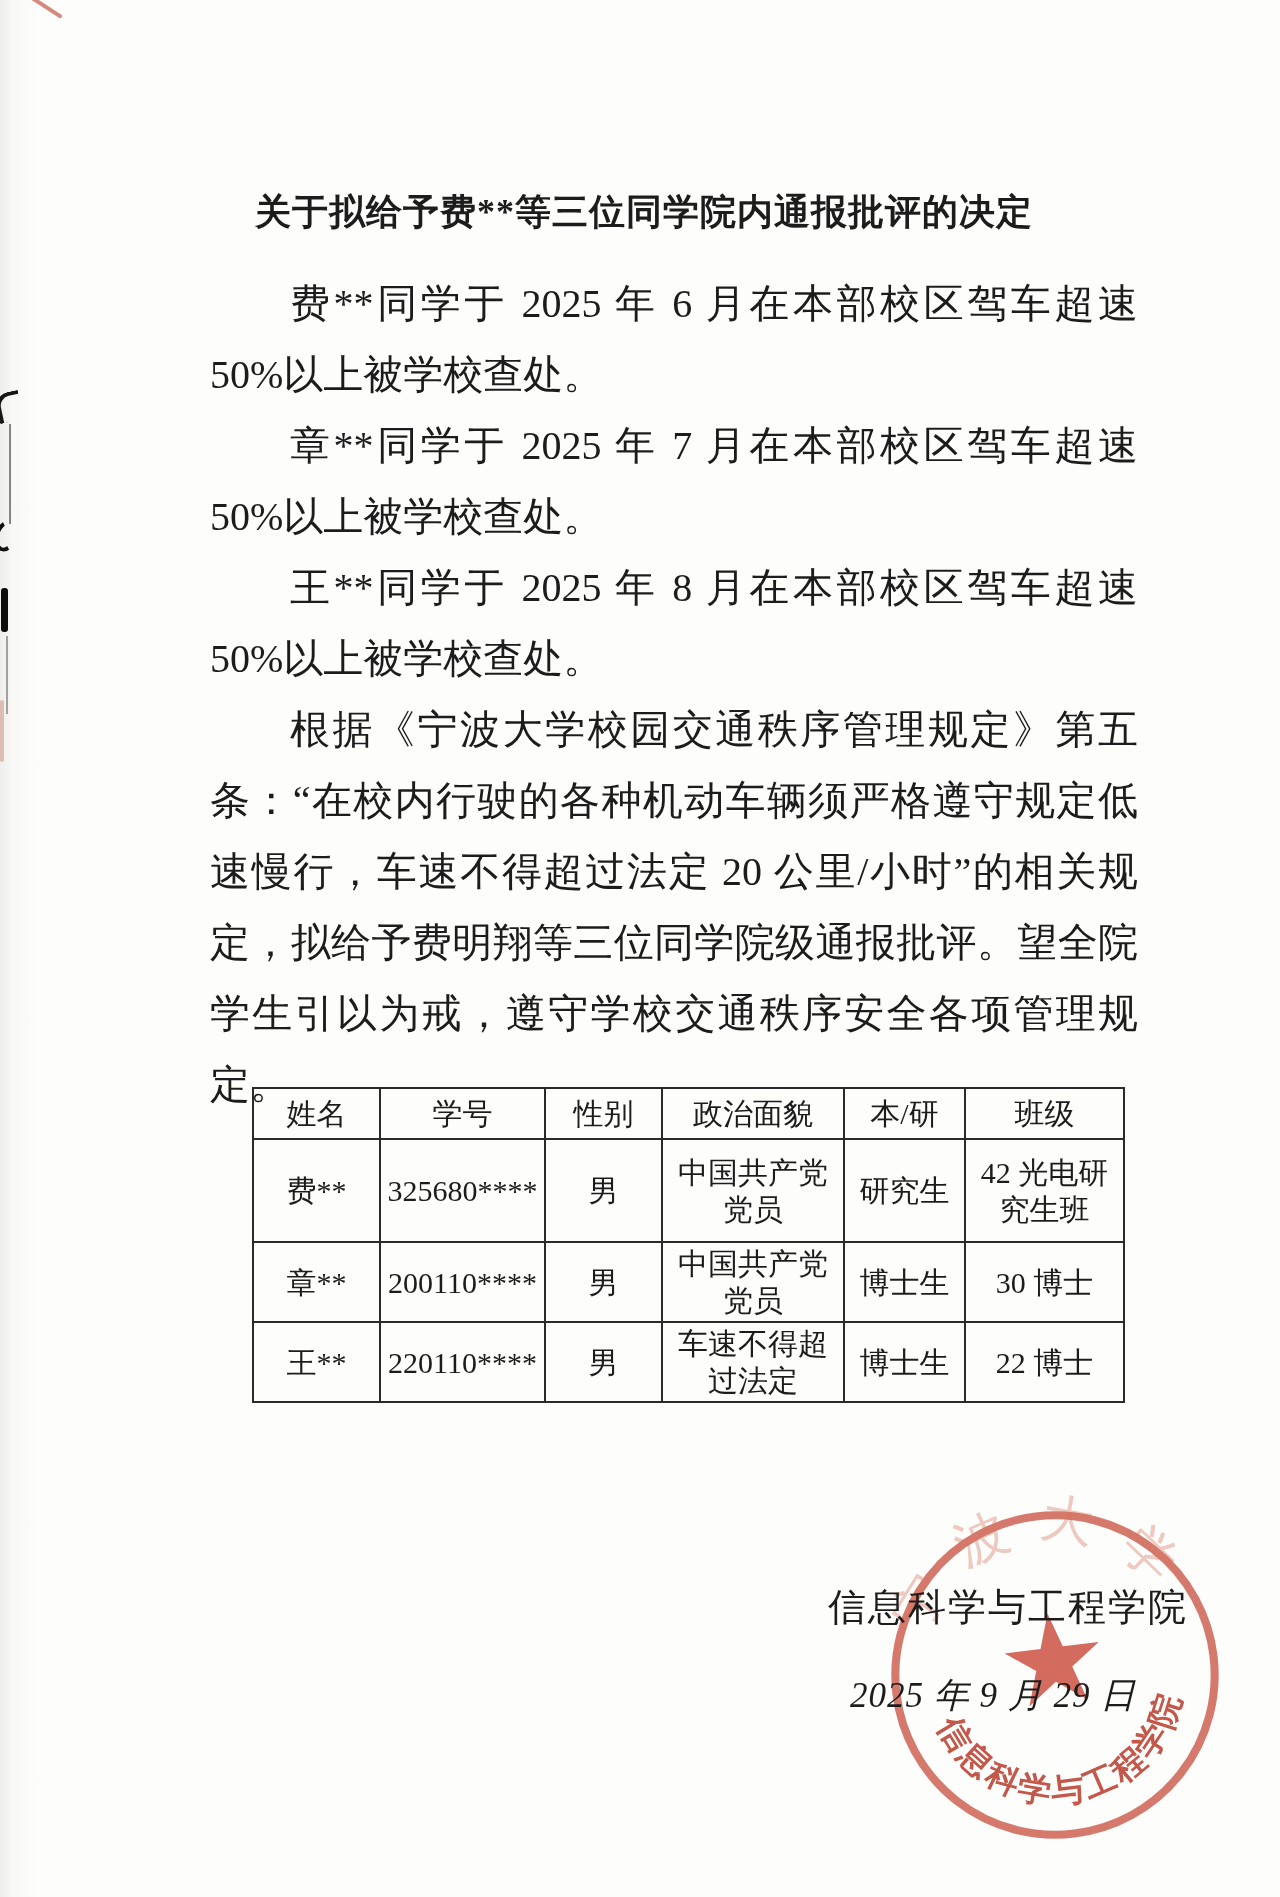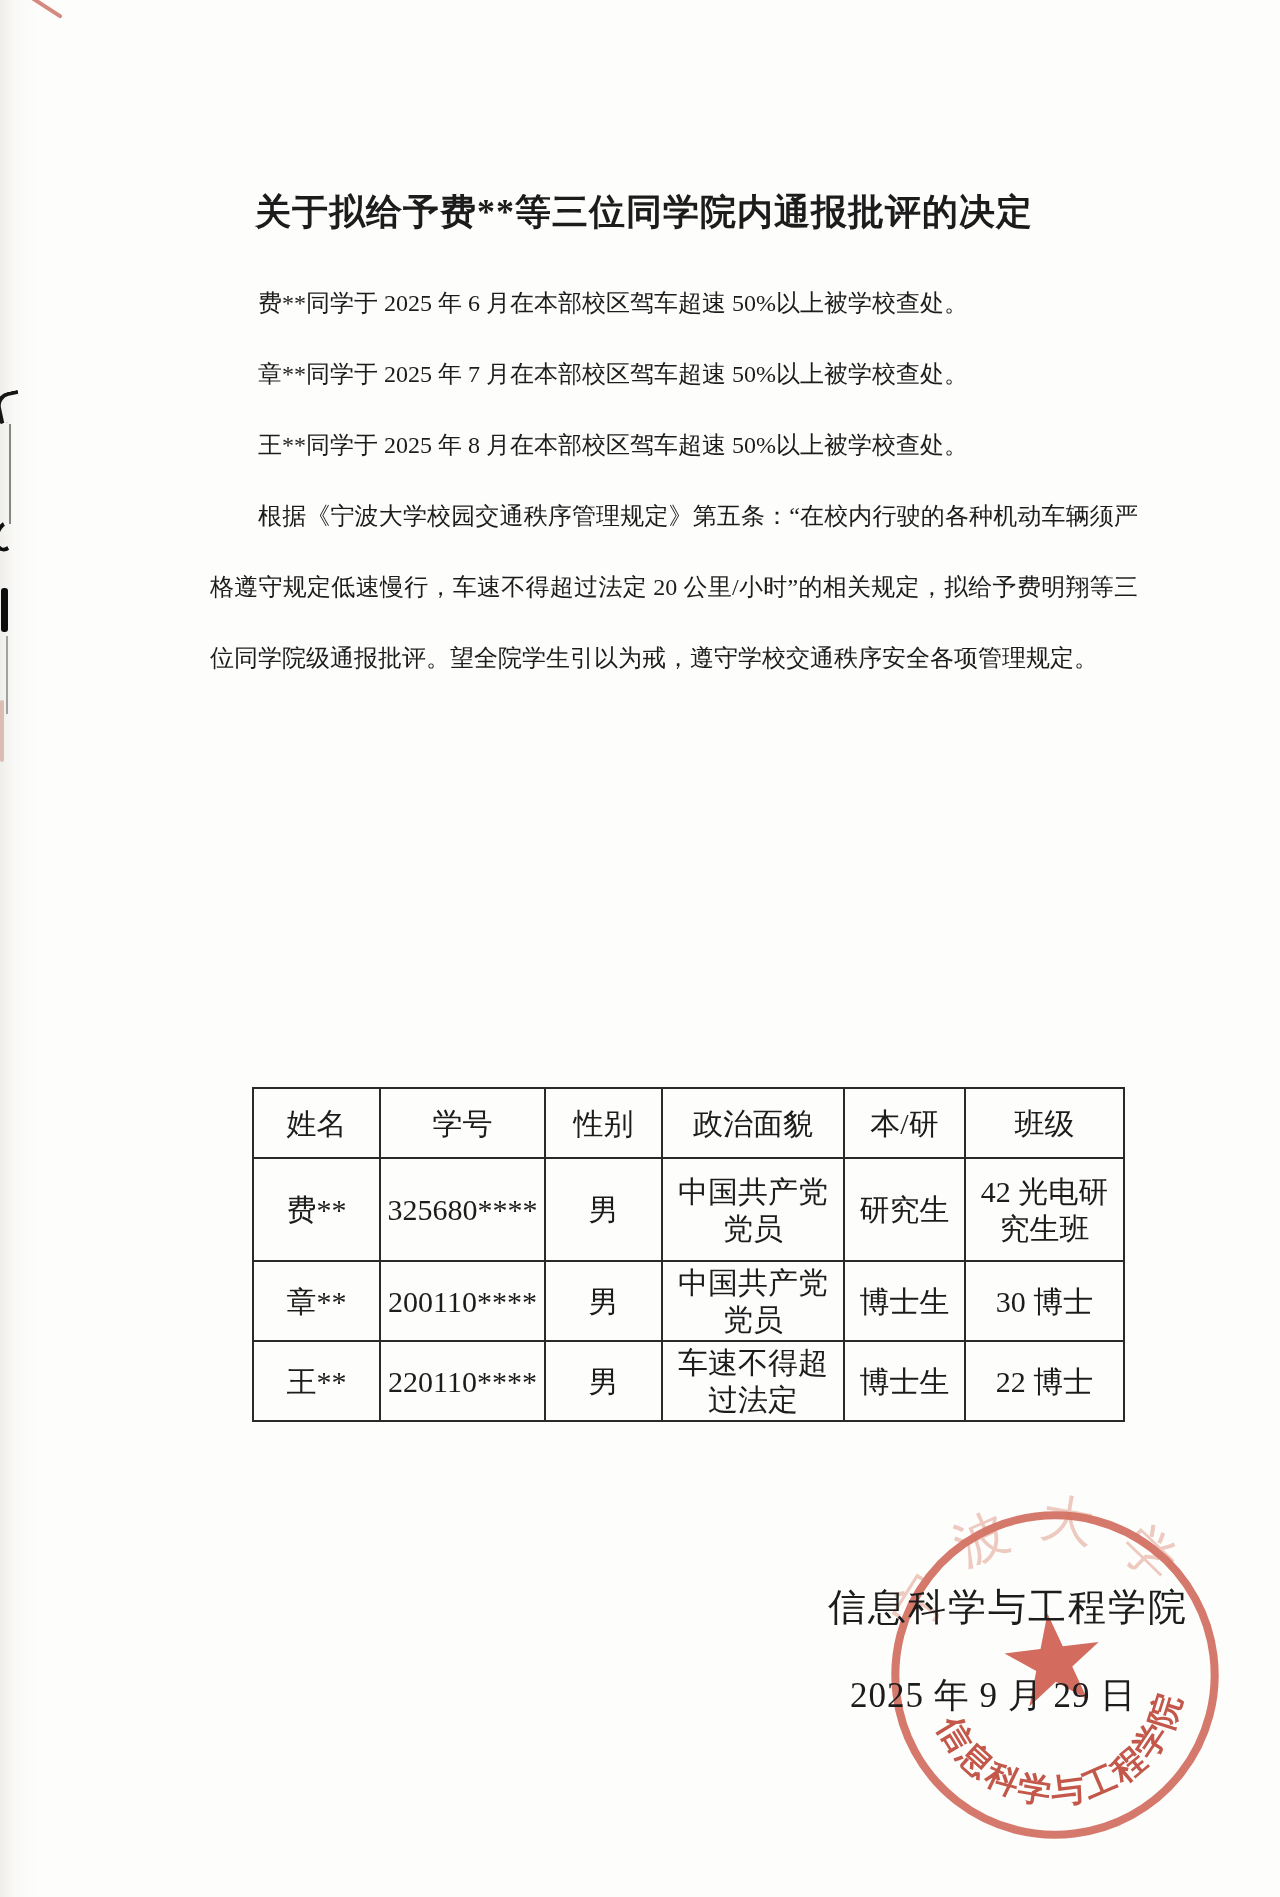--- a/index.html
+++ b/index.html
@@ -15,44 +15,44 @@
   }
   .doc-title {
     position:absolute; left:210px; top:188px; width:928px;
     text-align:center; font-size:36px; font-weight:bold;
     letter-spacing:1px; transform:translateX(-30px);
     white-space:nowrap;
     font-family:Liberation Serif, serif;
   }
   .doc-body {
     position:absolute; left:210px; top:268px; width:928px;
-    font-size:24px; line-height:71px; text-align:justify;
+    font-size:40px; line-height:71px; text-align:justify;
   }
   .doc-body p { margin:0; text-indent:2em; }
   .info-table {
     position:absolute; left:252px; top:1087px;
     border-collapse:collapse; table-layout:fixed; width:871px;
     font-size:30px;
   }
   .info-table td {
     border:2px solid #2a2a2a;
     text-align:center; vertical-align:middle;
     line-height:37px; padding:2px 6px;
   }
-  .info-table tr.hrow   { height:70px; }
+  .info-table tr.hrow   { height:51px; }
   .info-table tr.row-0  { height:103px; }
   .info-table tr.row-1  { height:77px; }
   .info-table tr.row-2  { height:77px; }
   .sig-org {
     position:absolute; left:828px; top:1582px;
     font-size:38px; letter-spacing:2px; white-space:nowrap;
   }
   .sig-date {
     position:absolute; left:850px; top:1672px;
-    font-size:35px; letter-spacing:1px; white-space:nowrap;
+    font-size:35px; letter-spacing:1px; white-space:nowrap;font-style:italic;
   }
   .stamp {
     position:absolute; left:863px; top:1483px;
     width:384px; height:384px;
     transform:rotate(-7deg);
     opacity:0.92;
   }
   
   .art { position:absolute; }
   .art-corner-red {

